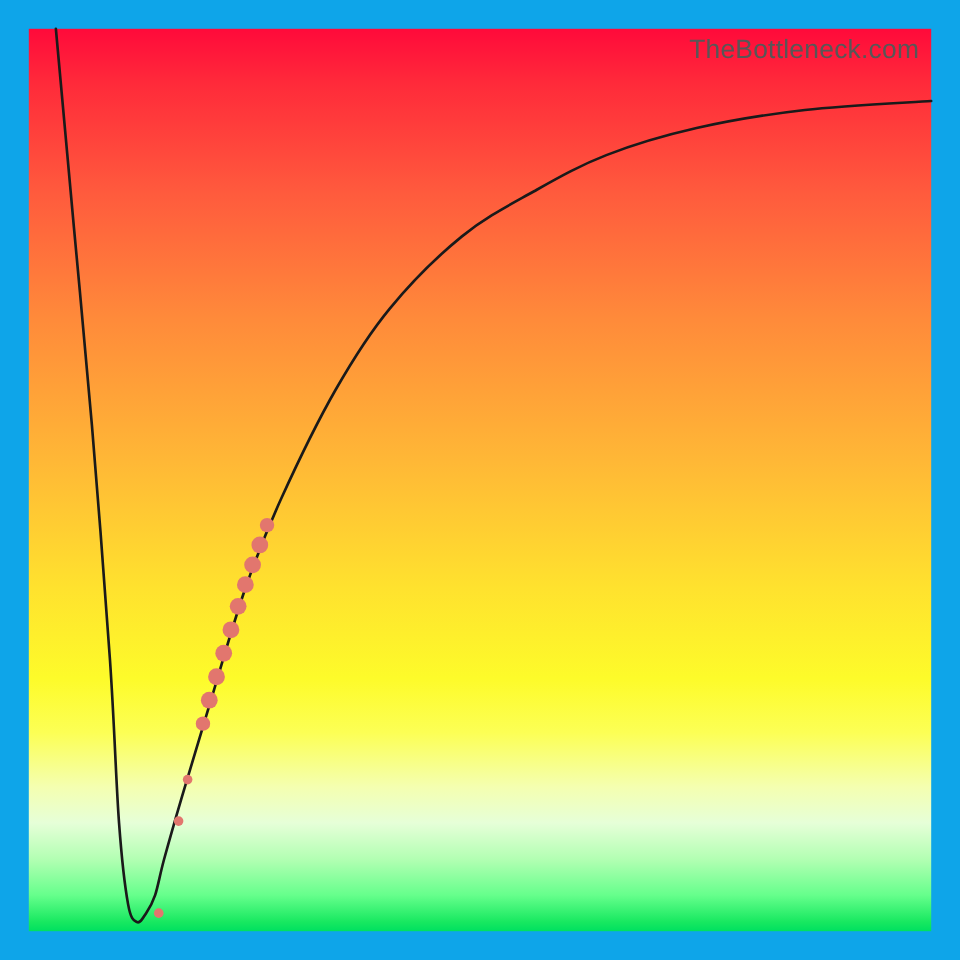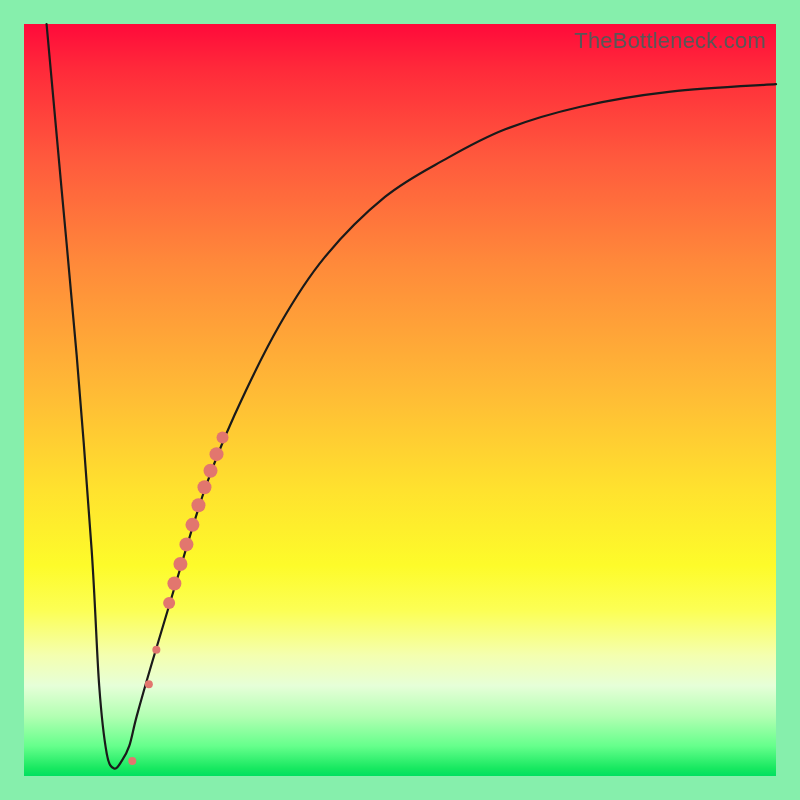--- a/index.html
+++ b/index.html
@@ -8,21 +8,21 @@
     width: 800px;
     height: 800px;
     overflow: hidden;
     background: #000;
     font-family: Arial, Helvetica, sans-serif;
   }
   .frame {
     position: relative;
     width: 800px;
     height: 800px;
-    background: #86efac;
+    background: #0ea5e9;
   }
   .plot-area {
     position: absolute;
     left: 24px;
     top: 24px;
     width: 752px;
     height: 752px;
     
     background: linear-gradient(
       to bottom,

